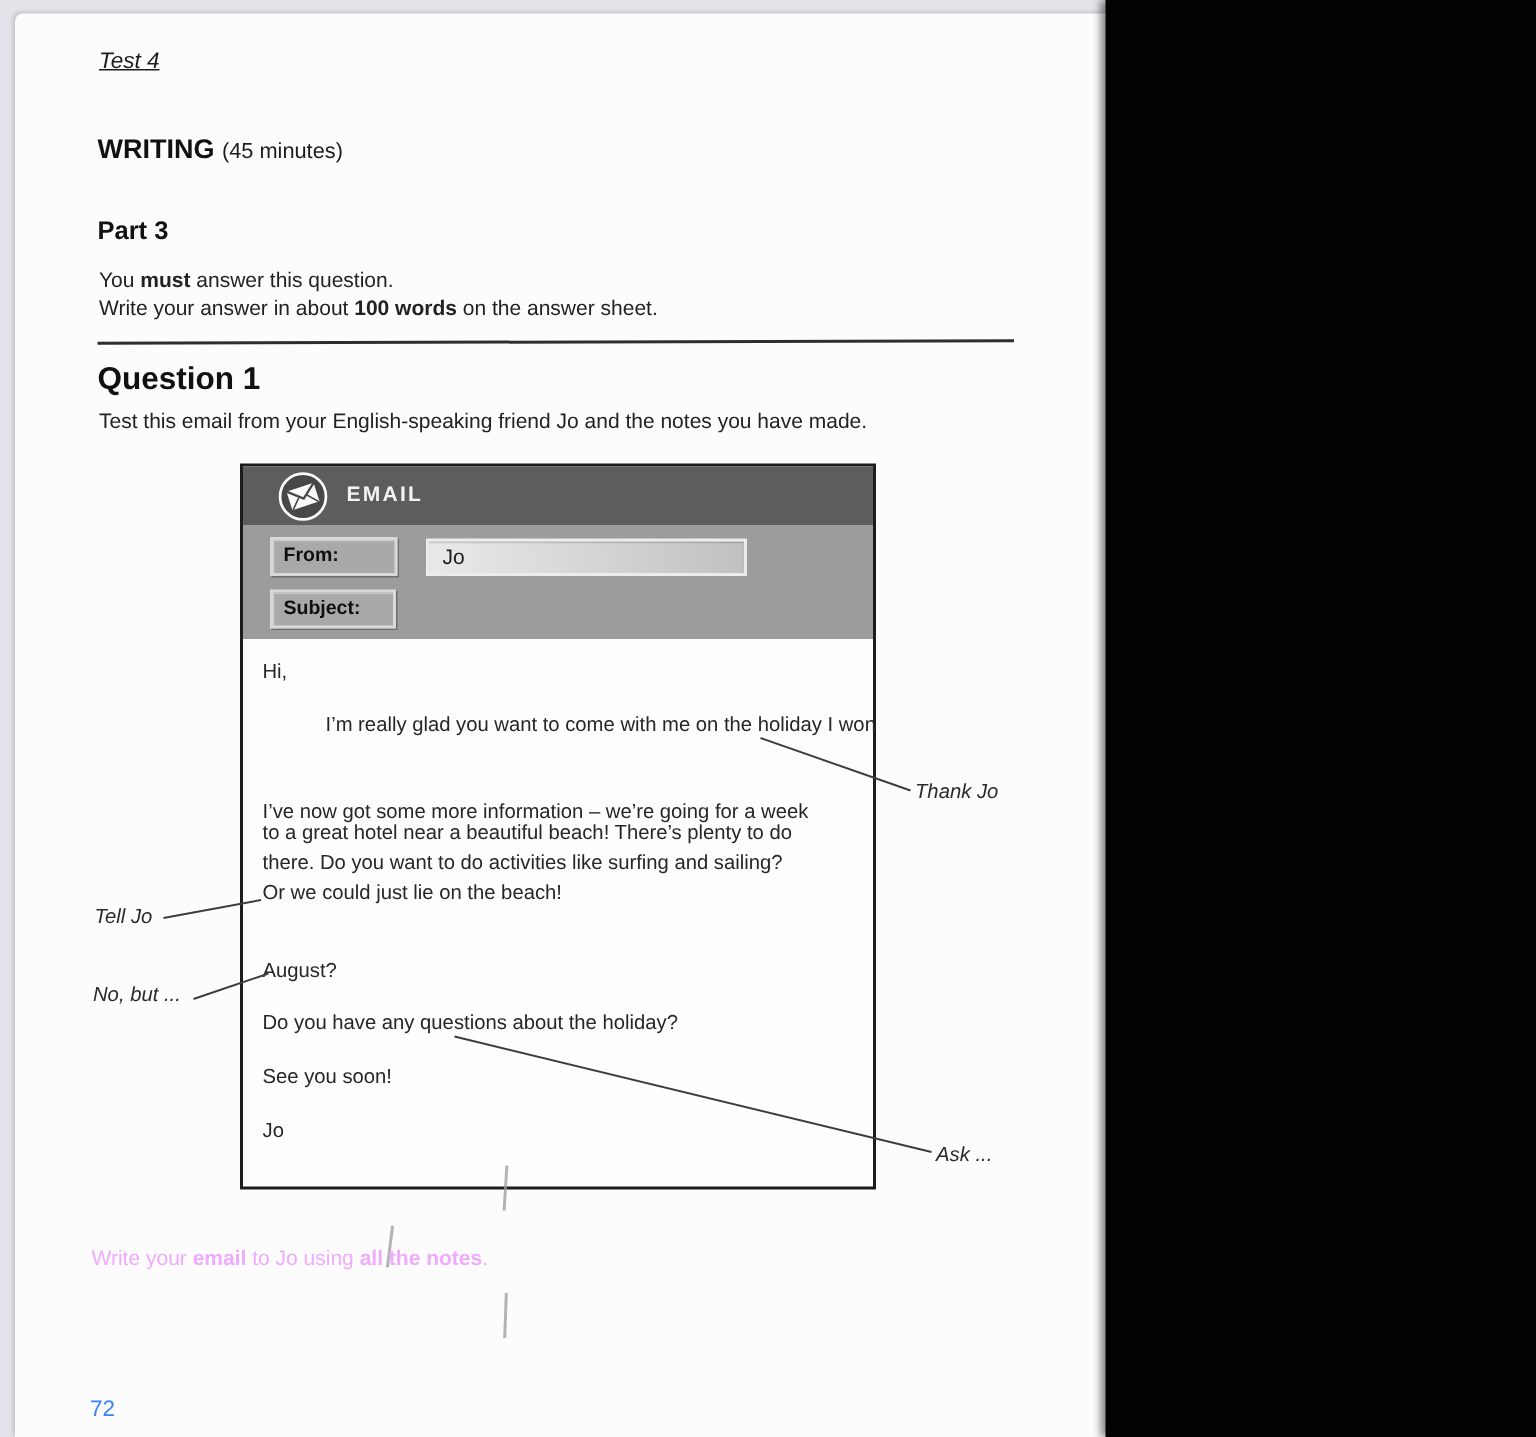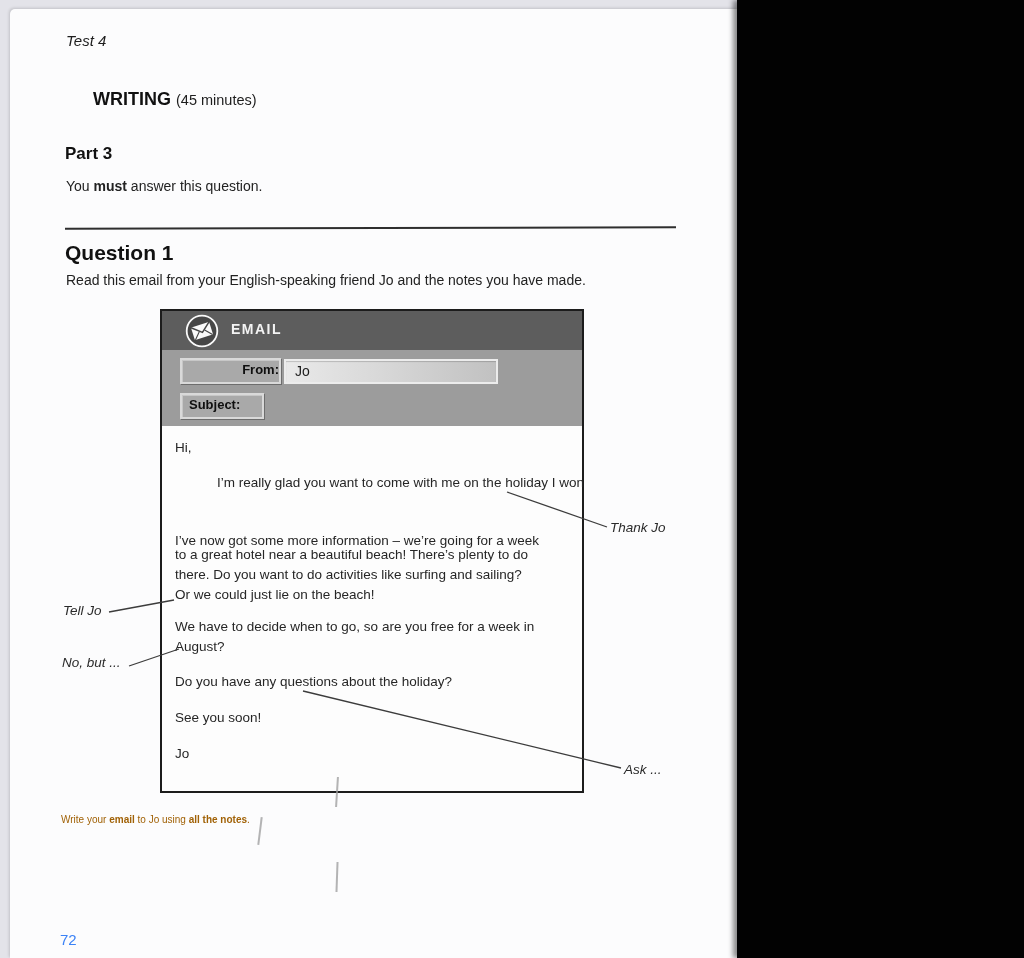--- a/index.html
+++ b/index.html
@@ -8,84 +8,87 @@
   .scene { position:relative; width:1024px; height:958px; overflow:hidden; background:#000; }
 
   .paper-bed { position:absolute; left:0; top:0; width:738px; height:958px; background:#e3e3e9; }
   .page { position:absolute; left:10px; top:9px; width:728px; height:949px; background:#fcfcfd;
           border-top-left-radius:5px; box-shadow:-1px -1px 3px rgba(0,0,0,.15); }
   .black-panel { position:absolute; left:737px; top:0; width:287px; height:958px; background:#020202;
           box-shadow:-4px 0 5px rgba(0,0,0,.45); }
 
   .t { position:absolute; color:#222; font-size:14px; white-space:nowrap; }
   .h-test { font-size:15px; font-style:italic; color:#1d1d1d; }
-  .h-writing { font-size:18px; font-weight:bold; color:#111;margin-left:28px; }
+  .h-writing { font-size:18px; font-weight:bold; color:#111; }
   .h-writing .light { font-size:14.5px; font-weight:normal; margin-left:5px; color:#1d1d1d; }
   .h-part { font-size:17px; font-weight:bold; color:#111; }
   .h-question { font-size:21px; font-weight:bold; color:#111; }
   .rule { position:absolute; left:65px; top:227px; width:611px; height:2px; background:#2e2e2e; transform:rotate(-0.15deg); }
 
   .email-frame { position:absolute; left:160px; top:309px; width:424px; height:484px;
                  border:2px solid #1c1c1c; background:#fdfdfd; }
   .email-header { position:absolute; left:0; top:0; width:100%; height:39px; background:#5d5d5d;
                   display:flex; align-items:center; }
   .email-icon { position:absolute; left:23px; top:3px; width:34px; height:34px; }
   .email-title { position:absolute; left:69px; top:10px; color:#f3f3f3; font-weight:bold;
                  font-size:14px; letter-spacing:1.5px; }
   .email-meta { position:absolute; left:0; top:39px; width:100%; height:76px; background:#9c9c9c; }
   .meta-label { position:absolute; background:#a9a9a9; border:2px solid #d9d9d9;
                 box-shadow:1px 1px 0 rgba(0,0,0,.3), inset 1px 1px 0 rgba(255,255,255,.35);
                 font-weight:bold; font-size:13px; color:#0f0f0f; padding-left:7px; line-height:20px; }
-  .lbl-from { left:18px; top:8px; width:101px; height:26px;text-align:right; }
+  .lbl-from { left:18px; top:8px; width:85px; height:26px; }
   .lbl-subject { left:18px; top:43px; width:84px; height:26px; }
   .meta-value { position:absolute; border:2px solid #ececec;
                 background:linear-gradient(90deg,#e9e9e9 0%,#d8d8d8 45%,#c1c1c1 100%);
                 box-shadow:inset 0 1px 1px rgba(0,0,0,.18);
                 font-size:14px; color:#1c1c1c; padding-left:9px; line-height:20px; }
   .val-from { left:122px; top:9px; width:214px; height:25px; }
   .val-subject { left:122px; top:45px; width:213px; height:25px; }
 
   .bline { position:absolute; left:175px; font-size:13.5px; color:#262626; white-space:nowrap; }
   .note { position:absolute; font-style:italic; font-size:13.5px; color:#2a2a2a; white-space:nowrap; }
 
   .leaders { position:absolute; left:0; top:0; pointer-events:none; }
   .leaders line { stroke:#3c3c3c; stroke-width:1.3; }
 
   .scratch { position:absolute; width:1.6px; background:#9b9b9b; opacity:.75; }
   .s1 { left:336px; top:777px; height:30px; transform:rotate(3.5deg); }
   .s2 { left:259px; top:817px; height:28px; transform:rotate(7deg); }
   .s3 { left:336px; top:862px; height:30px; transform:rotate(2deg); }
 
-  .write-line { font-size:10px; color:#a16207; }
+  .write-line { font-size:14px; color:#f0abfc;margin-top:16px; }
   .page-num { font-size:15px; color:#3b82f6; }
 </style>
 </head>
 <body>
 
 <div class="scene">
   <div class="paper-bed"></div>
   <div class="page"></div>
   <div class="black-panel"></div>
 
-  <div class="t h-test" style="left:66px; top:32px;">Test 4</div>
+  <div class="t h-test" style="left:66px; top:32px;text-decoration:underline;">Test 4</div>
 
   <div class="t h-writing" style="left:65px; top:89px;">
     <span>WRITING</span><span class="light">(45 minutes)</span>
   </div>
 
   <div class="t h-part" style="left:65px; top:144px;">Part 3</div>
 
   <div class="t" style="left:66px; top:178px;">
     <span>You </span><b>must</b><span> answer this question.</span>
   </div>
+  <div class="t" style="left:66px; top:197px;">
+    <span>Write your answer in about </span><b>100 words</b><span> on the answer sheet.</span>
+  </div>
 
   <div class="rule"></div>
 
   <div class="t h-question" style="left:65px; top:241px;">Question 1</div>
-  <div class="t" style="left:66px; top:272px;">Read this email from your English-speaking friend Jo and the notes you have made.</div>
+  <div class="t" style="left:66px; top:272px;">Test this email from your English-speaking friend Jo and the notes you have made.</div>
 
   <div class="email-frame">
     <div class="email-header">
       <svg class="email-icon" viewBox="0 0 34 34">
         <circle cx="17" cy="17" r="15.3" fill="#474747" stroke="#fafafa" stroke-width="1.8"></circle>
         <g transform="rotate(-18 17 17)">
           <rect x="7.5" y="10.5" width="19" height="13" rx="0.5" fill="#fafafa"></rect>
           <path d="M7.5 10.5 L17 18.5 L26.5 10.5" fill="none" stroke="#474747" stroke-width="1.5"></path>
           <path d="M8 23.5 L14.2 16.8 M26 23.5 L19.8 16.8" fill="none" stroke="#474747" stroke-width="1.1"></path>
         </g>
@@ -98,21 +101,20 @@
       <div class="meta-label lbl-subject">Subject:</div>
     </div>
   </div>
 
   <div class="bline" style="top:440px;">Hi,</div>
   <div class="bline" style="top:475px;margin-left:42px;">I’m really glad you want to come with me on the holiday I won</div>
   <div class="bline" style="top:533px;">I’ve now got some more information – we’re going for a week</div>
   <div class="bline" style="top:547px;">to a great hotel near a beautiful beach! There’s plenty to do</div>
   <div class="bline" style="top:567px;">there. Do you want to do activities like surfing and sailing?</div>
   <div class="bline" style="top:587px;">Or we could just lie on the beach!</div>
-  <div class="bline" style="top:619px;">We have to decide when to go, so are you free for a week in</div>
   <div class="bline" style="top:639px;">August?</div>
   <div class="bline" style="top:674px;">Do you have any questions about the holiday?</div>
   <div class="bline" style="top:710px;">See you soon!</div>
   <div class="bline" style="top:746px;">Jo</div>
 
   <div class="note" style="left:610px; top:520px;">Thank Jo</div>
   <div class="note" style="left:63px; top:603px;">Tell Jo</div>
   <div class="note" style="left:62px; top:655px;">No, but ...</div>
   <div class="note" style="left:624px; top:762px;">Ask ...</div>
 

